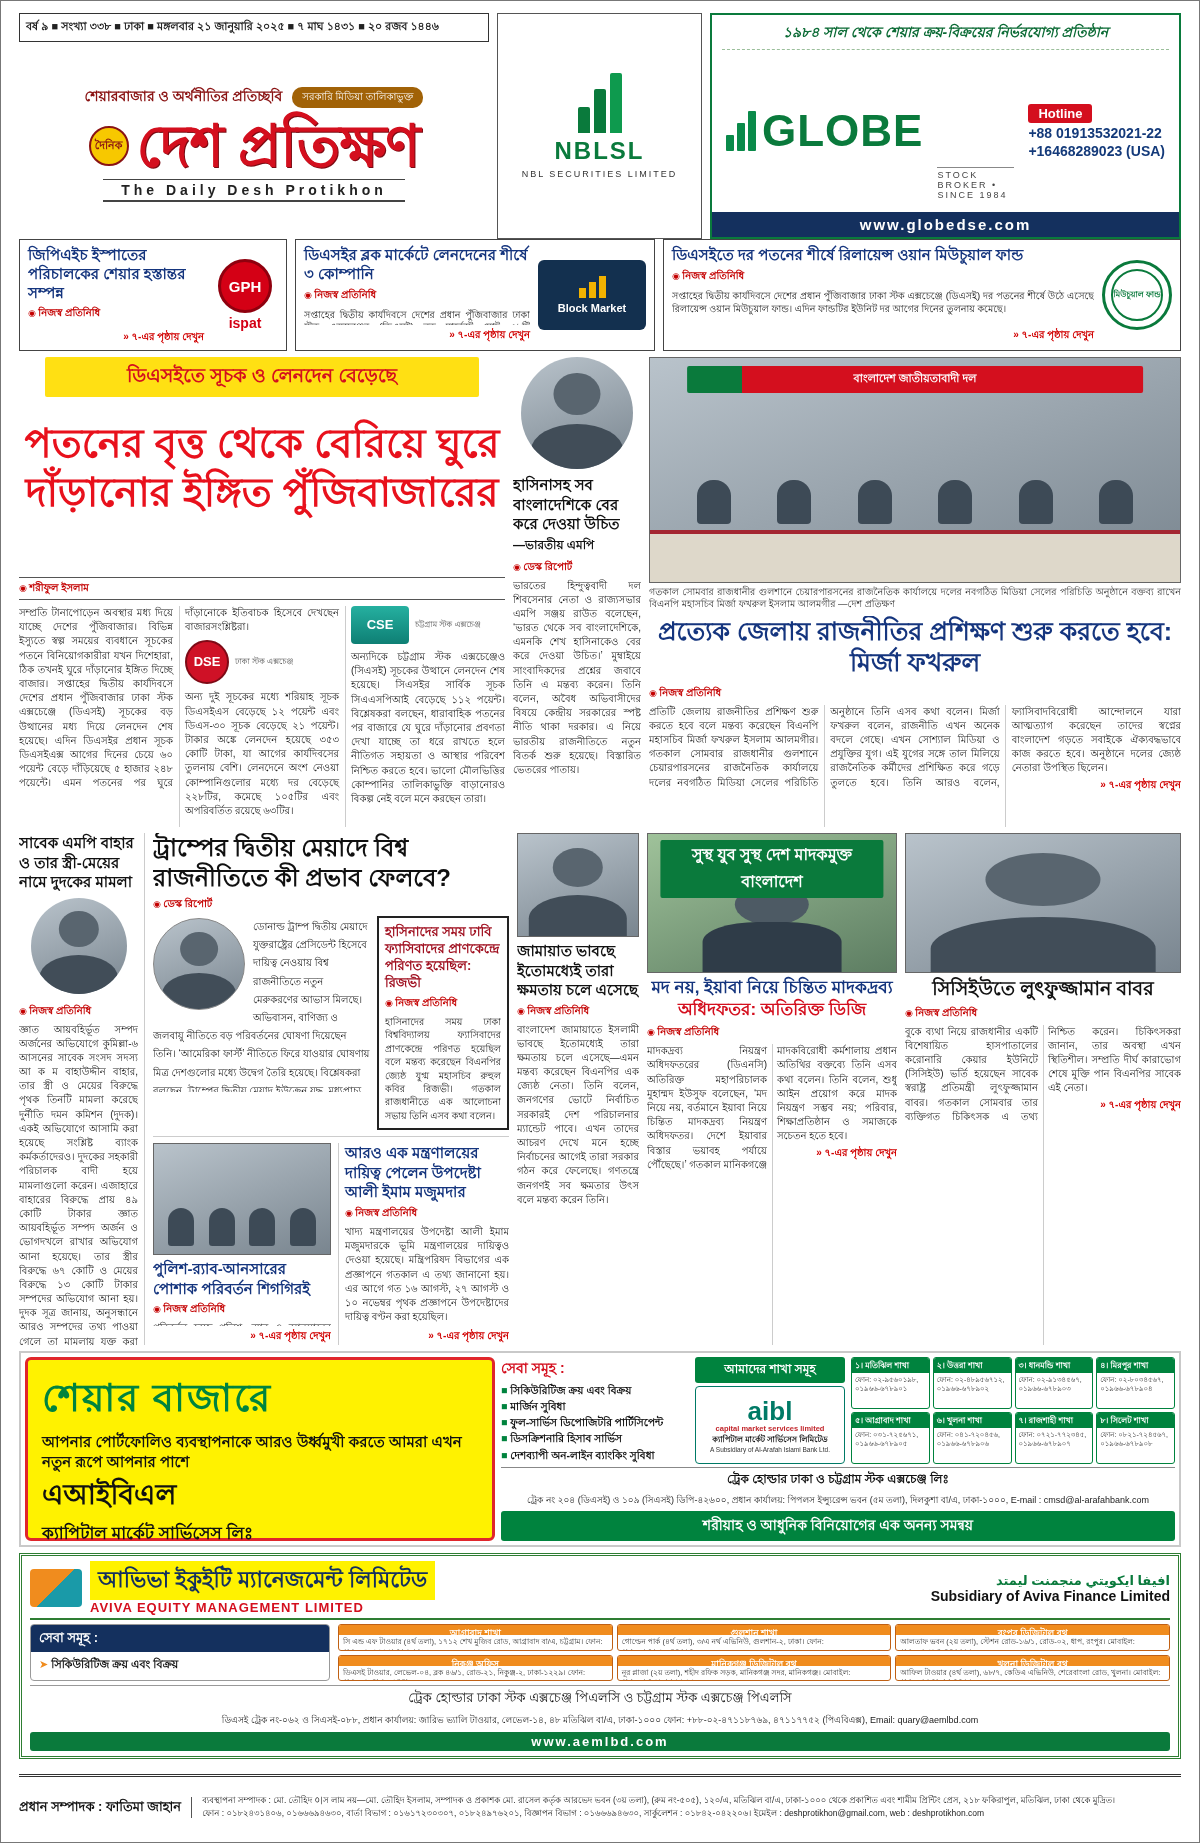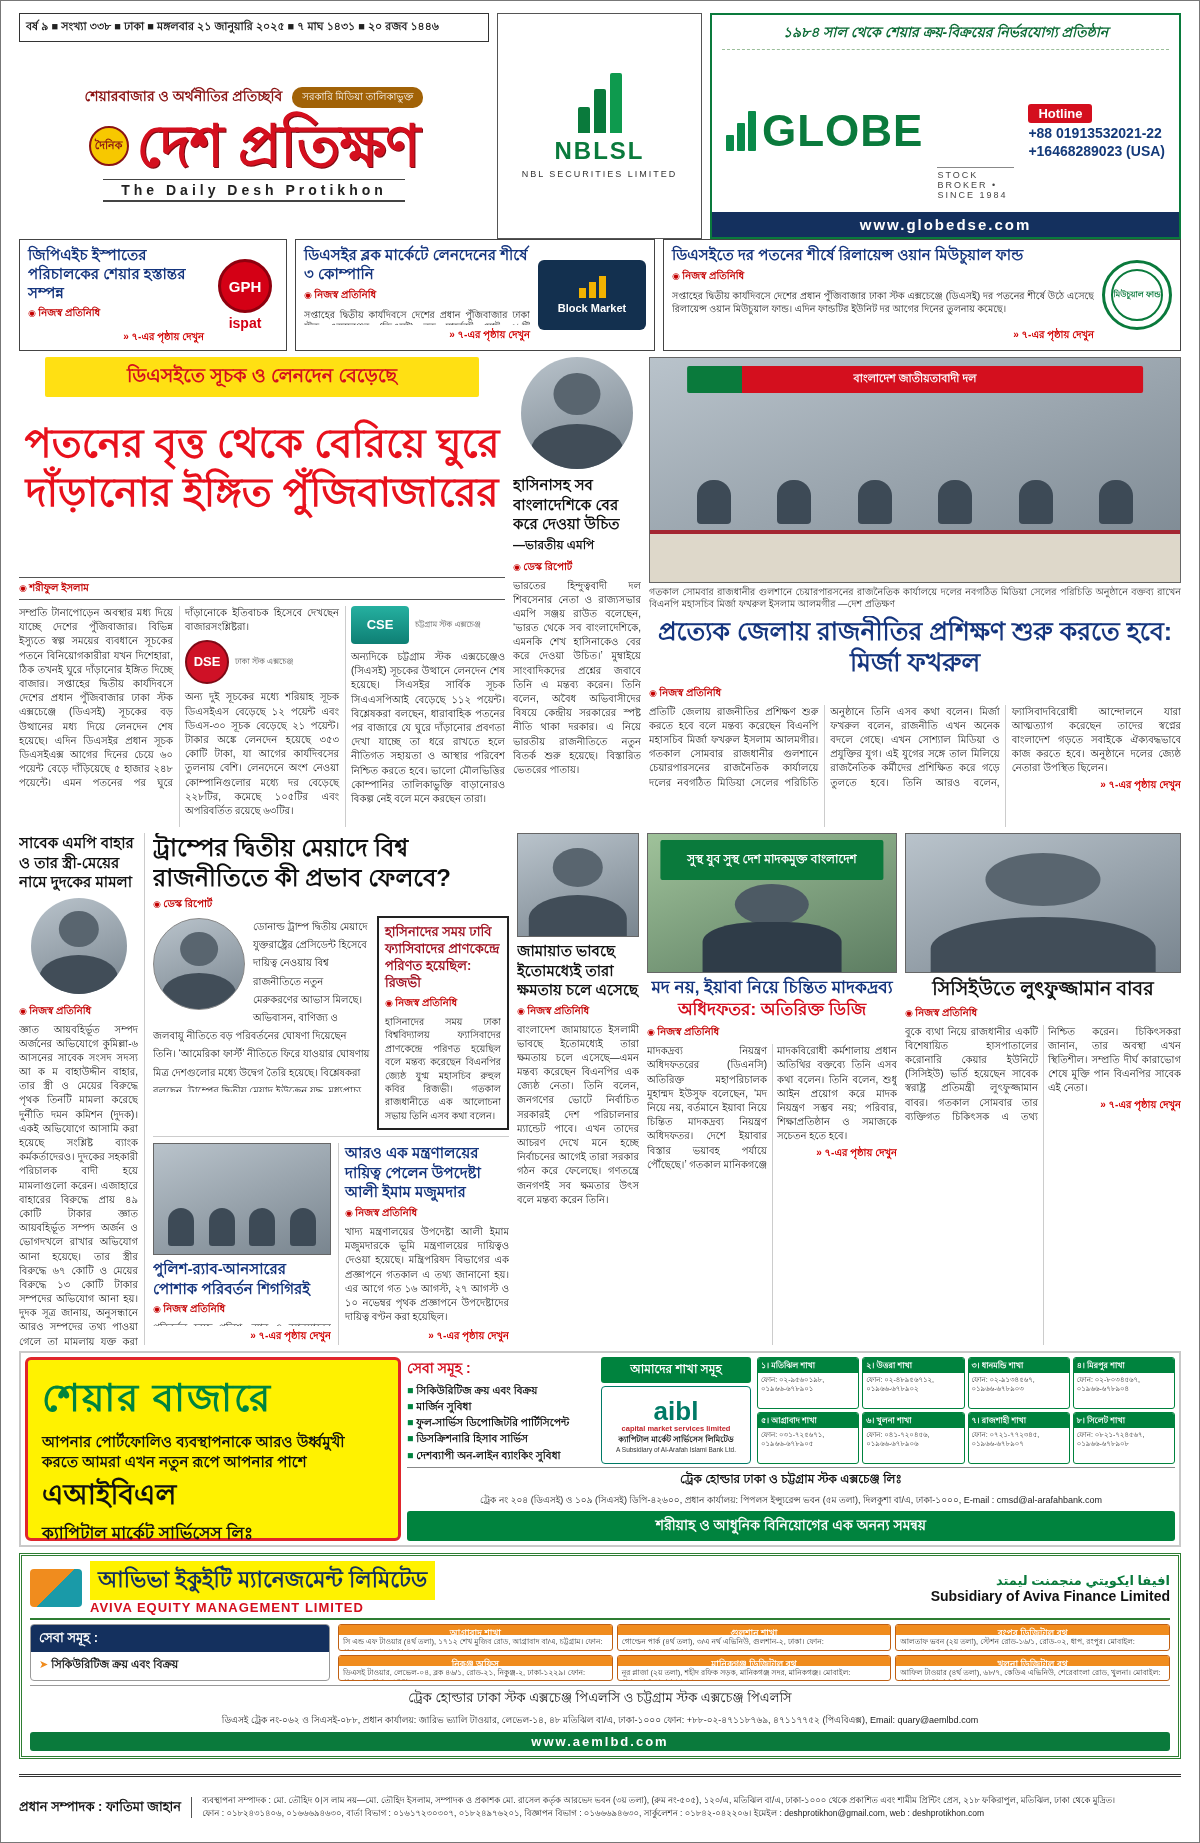--- a/index.html
+++ b/index.html
@@ -123,34 +123,34 @@
   .police .bodytext{flex:1;overflow:hidden}
   .aliimam{flex:1;display:flex;flex-direction:column;overflow:hidden;border-left:1px solid #ccc;padding-left:6px}
   .aliimam h3{color:#15357e;font-size:15px;line-height:1.3;font-weight:bold}
   .aliimam .bodytext{flex:1;overflow:hidden}
   .colC{width:122px;display:flex;flex-direction:column;overflow:hidden}
   .jamaat-photo{height:104px;border:1px solid #666}
   .colC h3{font-size:15px;line-height:1.3;font-weight:bold;margin-top:4px}
   .colC .bodytext{flex:1;overflow:hidden}
   .colD{width:250px;display:flex;flex-direction:column;overflow:hidden}
   .drug-photo{height:140px;border:1px solid #666;background:linear-gradient(160deg,#9fc29a,#5d7d62)}
-  .drug-banner{position:absolute;top:6px;left:50%;transform:translateX(-50%);width:90%;background:#0a7a3c;color:#fff;font-size:12px;font-weight:bold;text-align:center;padding:10px;border-radius:2px}
+  .drug-banner{position:absolute;top:6px;left:50%;transform:translateX(-50%);width:90%;background:#0a7a3c;color:#fff;font-size:16px;font-weight:bold;text-align:center;padding:2px;border-radius:2px}
   .drug-fig::before{content:"";position:absolute;left:50%;top:36%;width:30%;height:30%;transform:translateX(-50%);border-radius:50%;background:#4d5a64}
   .drug-fig::after{content:"";position:absolute;left:50%;bottom:0;width:56%;height:36%;transform:translateX(-50%);border-radius:40% 40% 0 0;background:#2f3c48}
   .colD h3{font-size:17px;line-height:1.3;font-weight:bold;text-align:center;margin-top:4px}
   .hl-blue{color:#15357e}.hl-red{color:#d40f1e}
   .colD .bodytext{flex:1;overflow:hidden}
   .colE{flex:1;display:flex;flex-direction:column;overflow:hidden}
   .babor-photo{height:140px;border:1px solid #666}
   .colE h3{font-size:19px;line-height:1.3;font-weight:bold;text-align:center;margin-top:4px}
   .colE .bodytext{flex:1;overflow:hidden}
 
   
   .ad-aibl{height:196px;border:2px solid #c9c9c9;padding:4px;gap:6px}
-  .aibl-yellow{width:376px;background:#fff200;border:3px solid #e0262b;border-radius:6px;padding:8px 14px;display:flex;flex-direction:column;justify-content:space-between}
+  .aibl-yellow{width:470px;background:#fff200;border:3px solid #e0262b;border-radius:6px;padding:8px 14px;display:flex;flex-direction:column;justify-content:space-between}
   .share-bazar{color:#00833e;font-size:38px;font-weight:bold;letter-spacing:2px}
   .aibl-sub{font-size:15px;font-weight:bold;color:#111;line-height:1.35}
   .aibl-brand{font-size:28px;font-weight:bold;color:#111}
   .aibl-brand2{font-size:17px;font-weight:bold;color:#111}
   .aibl-right{flex:1;display:flex;flex-direction:column;gap:3px;overflow:hidden}
   .aibl-top{flex:1;display:flex;gap:6px;overflow:hidden}
   .aibl-services{width:188px}
   .svc-title{color:#d40f1e;font-weight:bold;font-size:14px;margin-bottom:3px}
   .aibl-services li{list-style:none;font-size:10.5px;font-weight:bold;margin-bottom:3px;line-height:1.25}
   .aibl-services li::before{content:"■ ";color:#00833e}

